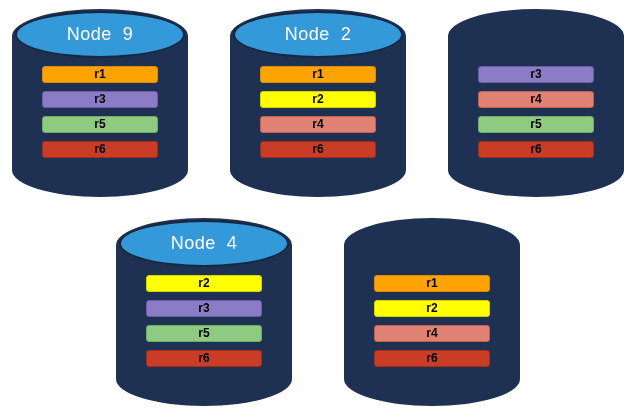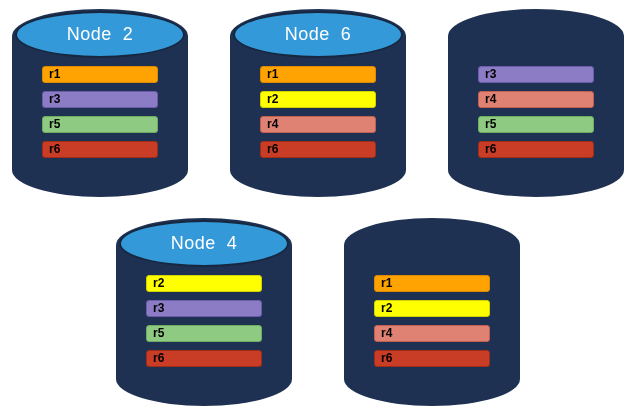--- a/index.html
+++ b/index.html
@@ -53,48 +53,48 @@
     left: 30px; right: 30px;
     display: flex;
     flex-direction: column;
     gap: 8px;
   }
   .bar {
     height: 17px;
     box-sizing: border-box;
     border: 1px solid;
     border-radius: 3px;
+    text-align: center;
     font-weight: bold;
     font-size: 12px;
     line-height: 15px;
     color: var(--bar-text, #000000);
-    padding-left: 6px;
   }
 </style>
 </head>
 <body>
 
 <div class="canvas" style="background: rgb(255, 255, 255);">
   <div class="row row-top">
       <div class="cylinder">
     <div class="cyl-body"></div>
     <div class="cyl-top">
-      <span class="cyl-title">Node  2</span>
+      <span class="cyl-title">Node  9</span>
     </div>
     <div class="bars">
           <div class="bar" style="background: rgb(255, 163, 2); border-color: rgb(221, 138, 0);">r1</div>
           <div class="bar" style="background: rgb(139, 124, 197); border-color: rgb(108, 91, 170);">r3</div>
           <div class="bar" style="background: rgb(143, 202, 130); border-color: rgb(111, 172, 96);">r5</div>
           <div class="bar" style="background: rgb(201, 60, 38); border-color: rgb(160, 45, 23);">r6</div>
         </div>
   </div>
       <div class="cylinder">
     <div class="cyl-body"></div>
     <div class="cyl-top">
-      <span class="cyl-title">Node  6</span>
+      <span class="cyl-title">Node  2</span>
     </div>
     <div class="bars">
           <div class="bar" style="background: rgb(255, 163, 2); border-color: rgb(221, 138, 0);">r1</div>
           <div class="bar" style="background: rgb(255, 255, 2); border-color: rgb(211, 211, 0);">r2</div>
           <div class="bar" style="background: rgb(224, 130, 115); border-color: rgb(194, 96, 79);">r4</div>
           <div class="bar" style="background: rgb(201, 60, 38); border-color: rgb(160, 45, 23);">r6</div>
         </div>
   </div>
       <div class="cylinder">
     <div class="cyl-body"></div>

